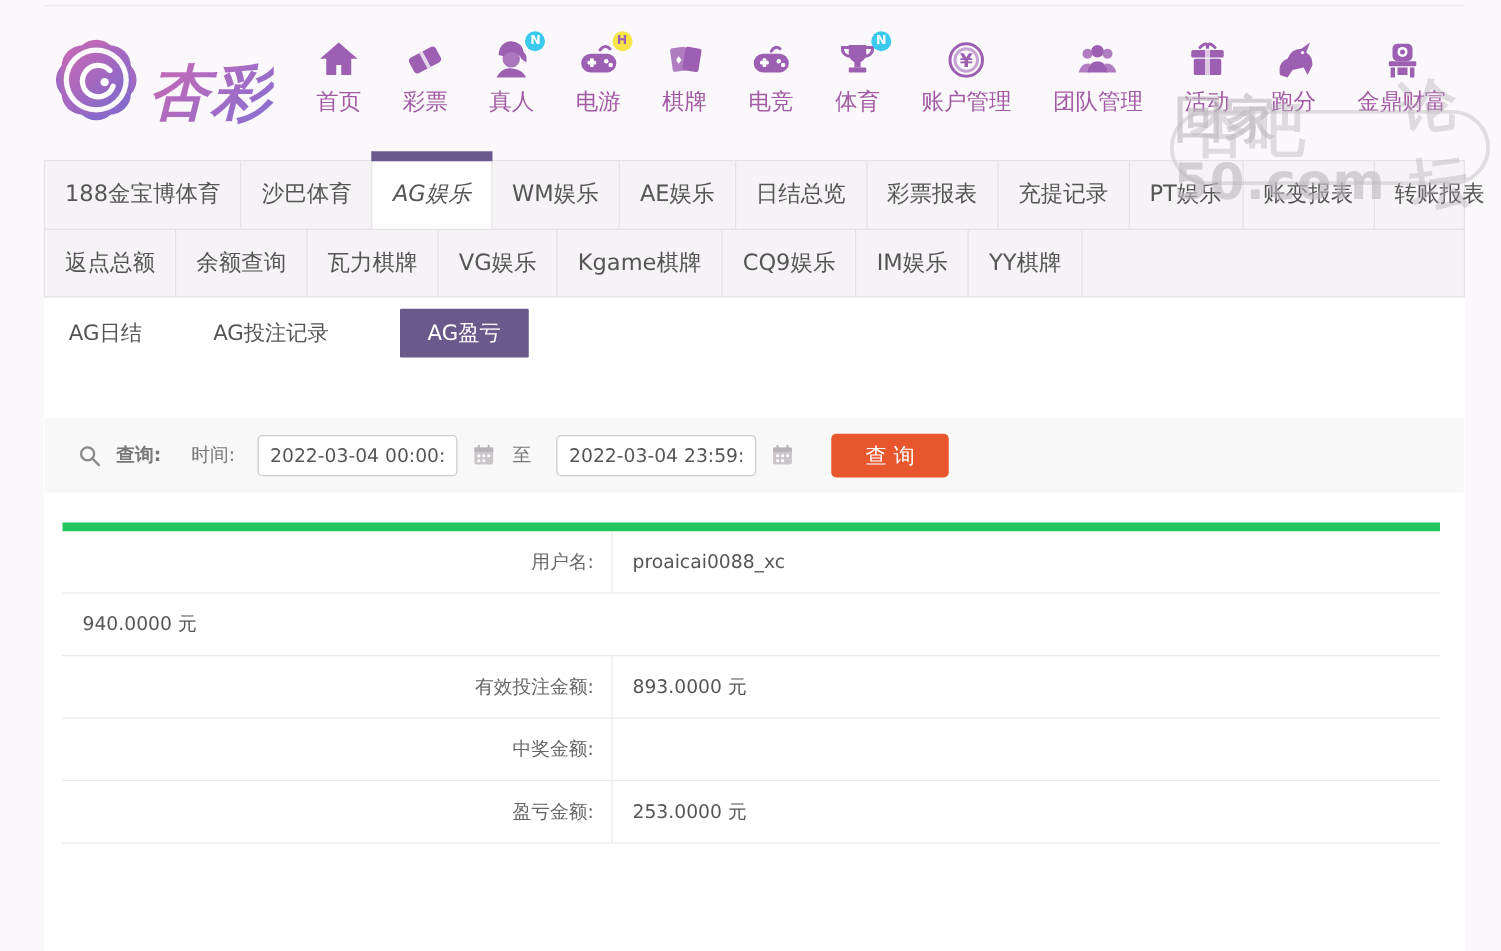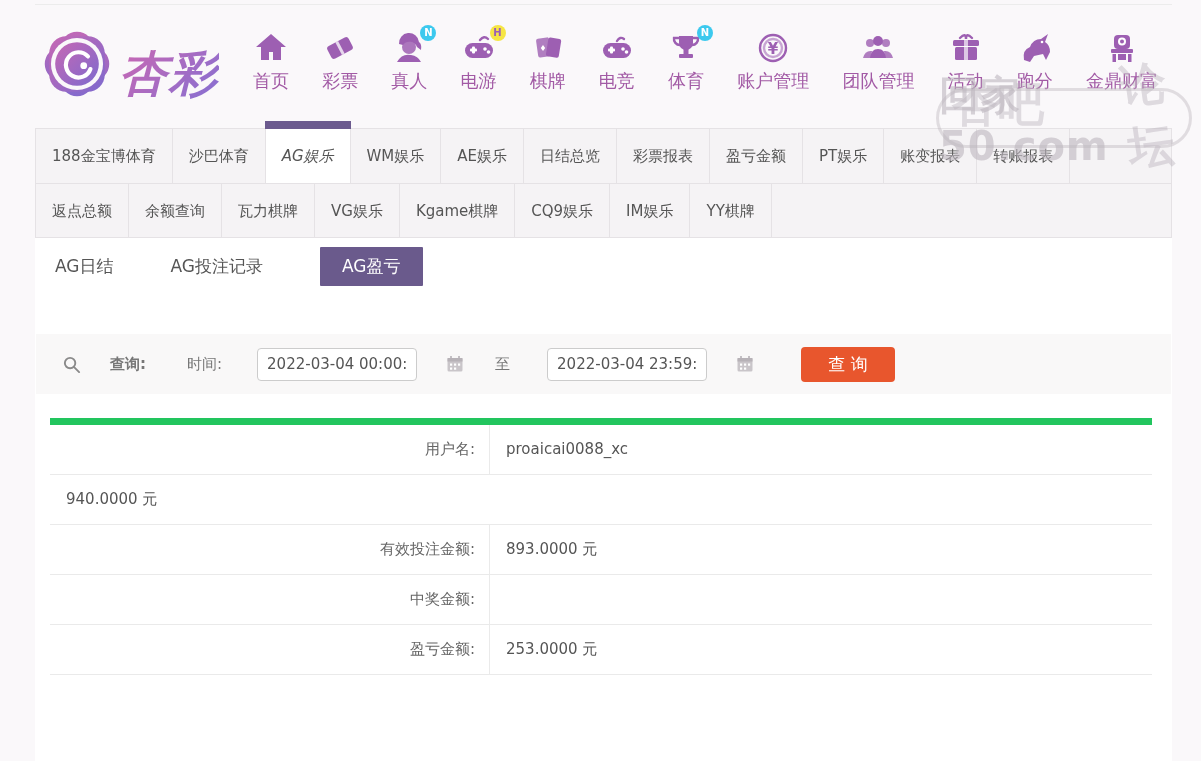--- a/index.html
+++ b/index.html
@@ -36,33 +36,33 @@
             font-size:40px; color:rgba(188,182,190,.6); letter-spacing:1px; }
 
   
   .content-bg { position:absolute; top:238px; left:35px; width:1137px; bottom:0; background:#fff; }
 
   
   .tabbar { position:absolute; top:128px; left:35px; width:1137px; background:#f5f3f5;
             border:1px solid #e5e2e5; z-index:2; }
   .tabrow { display:flex; height:54px; align-items:stretch; }
   .tabrow + .tabrow { border-top:1px solid #e5e2e5; }
-  .tab { padding:0 16px; line-height:54px; font-size:15px; color:#555; border-right:1px solid #e5e2e5;
+  .tab { padding:0 16px; line-height:54px; font-size:18px; color:#555; border-right:1px solid #e5e2e5;
          cursor:pointer; position:relative; white-space:nowrap; }
   .tab.active { background:#fff;font-style:italic; }
   .tab.active::before { content:""; position:absolute; top:-8px; left:-1px; right:-1px; height:8px; background:#6b5a8e; }
 
   
   .subtabs { position:absolute; top:247px; left:55px; display:flex; align-items:center; gap:57px; z-index:3; }
   .subtab { font-size:17px; color:#555; cursor:pointer; padding:8px 0; white-space:nowrap; }
   .subtab.active { background:#6a5a8c; color:#fff; padding:8px 22px; border-radius:1px; }
 
   
   .querybar { position:absolute; top:334px; left:36px; width:1135px; height:60px; background:#f9f8f8;
-              display:flex; align-items:center; padding-left:26px; gap:25px; z-index:2; }
+              display:flex; align-items:center; padding-left:26px; gap:8px; z-index:2; }
   .q-search-icon { width:19px; height:19px; margin-right:4px; }
   .q-label { font-size:15px; color:#777; }
   .q-label-bold { font-weight:bold; margin-right:16px; }
   .q-input { width:160px; height:33px; border:1px solid #ccc; border-radius:4px; margin-left:10px;
              padding:0 9px; font-size:15px; color:#555; background:#fff; font-family:inherit; outline:none; }
   .q-cal { width:18px; height:18px; margin:0 6px 0 4px; }
   .q-to { font-size:15px; color:#777; margin-right:2px; }
   .q-btn { margin-left:16px; width:94px; height:35px; background:#e8562d; color:#fff; border:none;
            border-radius:4px; font-size:17px; cursor:pointer; font-family:inherit; }
 
@@ -249,21 +249,21 @@
 
   <div class="tabbar">
     <div class="tabrow">
       <div class="tab">188金宝博体育</div>
       <div class="tab">沙巴体育</div>
       <div class="tab active">AG娱乐</div>
       <div class="tab">WM娱乐</div>
       <div class="tab">AE娱乐</div>
       <div class="tab">日结总览</div>
       <div class="tab">彩票报表</div>
-      <div class="tab">盈亏金额</div>
+      <div class="tab">充提记录</div>
       <div class="tab">PT娱乐</div>
       <div class="tab">账变报表</div>
       <div class="tab">转账报表</div>
     </div>
     <div class="tabrow">
       <div class="tab">返点总额</div>
       <div class="tab">余额查询</div>
       <div class="tab">瓦力棋牌</div>
       <div class="tab">VG娱乐</div>
       <div class="tab">Kgame棋牌</div>

